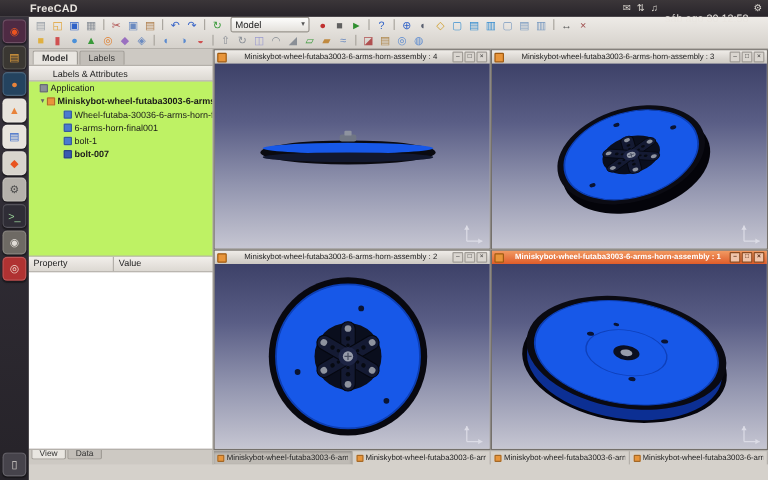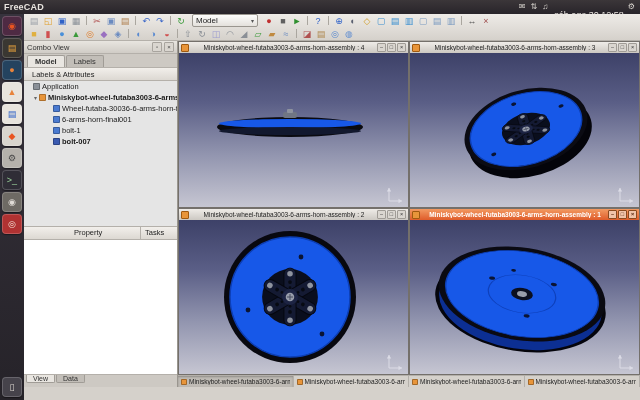--- a/index.html
+++ b/index.html
@@ -1,21 +1,21 @@
 <!DOCTYPE html>
 <html><head>
 <meta charset="utf-8">
 <style>
   html,body{margin:0;padding:0;}
   body{font-family:"Liberation Sans","DejaVu Sans",sans-serif;}
   .screen{position:relative;width:640px;height:400px;overflow:hidden;background:#d5d1cb;}
 
   
   .topbar{position:absolute;left:0;top:0;width:640px;height:14px;background:linear-gradient(#3b3639,#28242a);color:#e8e4df;display:flex;align-items:center;font-size:9px;z-index:30;}
-  .apptitle{margin-left:4px;font-weight:bold;letter-spacing:.2px;}
+  .apptitle{margin-left:25px;font-weight:bold;letter-spacing:.2px;}
   .tray{margin-left:auto;display:flex;align-items:center;gap:5px;}
   .trayicon{font-size:8px;color:#d8d4ce;line-height:14px;}
   .clock{margin:16px 4px 0 6px;font-size:9px;}
   .session{margin-right:5px;}
 
   
   .launcher{position:absolute;left:0;top:14px;width:24px;height:386px;background:linear-gradient(#37333d,#262329);z-index:20;}
   .licon{width:20px;height:20px;margin:2px auto 2px auto;border-radius:4px;display:flex;align-items:center;justify-content:center;box-shadow:inset 0 0 0 1px rgba(255,255,255,.18),0 1px 1px rgba(0,0,0,.4);}
   .lglyph{font-size:9px;line-height:20px;}
   .launcher > .licon:last-child{position:absolute;bottom:3px;left:2px;margin:0;}
@@ -33,29 +33,29 @@
   .wbcombo .caret{font-size:6px;color:#555;}
 
   
   .combo{position:absolute;left:0;top:27px;width:154px;height:346px;background:#d5d1cb;border-right:1px solid #9a968f;box-sizing:border-box;display:flex;flex-direction:column;}
   .dock-title{height:12px;display:flex;align-items:center;font-size:7.5px;color:#333;padding:0 3px;background:linear-gradient(#e8e5e0,#d0ccc6);border-bottom:1px solid #b4b0aa;}
   .dock-btns{margin-left:auto;display:flex;gap:2px;}
   .dock-btn{width:8px;height:8px;font-size:6px;line-height:8px;text-align:center;color:#444;background:#dad6d0;border:1px solid #a8a49e;border-radius:1px;}
   .ctabs{height:13px;display:flex;align-items:flex-end;padding-left:3px;gap:1px;background:#cdc9c3;}
   .ctab{padding:1px 7px 1px 7px;font-size:7.5px;color:#333;background:#c2beb8;border:1px solid #a09c96;border-bottom:none;border-radius:2px 2px 0 0;}
   .ctab.active{background:#e9e6e1;font-weight:bold;}
-  .tree-hdr{height:12px;display:flex;align-items:center;font-size:7.5px;color:#222;background:linear-gradient(#f2efeb,#dcd8d2);border:1px solid #b4b0aa;border-left:none;border-right:none;padding-left:8px;}
-  .tree{flex:0 0 145px;background:#e5e5e5;overflow:hidden;border-bottom:1px solid #b4b0aa;}
+  .tree-hdr{height:12px;display:flex;align-items:center;font-size:7.5px;color:#222;background:linear-gradient(#f2efeb,#dcd8d2);border:1px solid #b4b0aa;border-left:none;border-right:none;padding-left:20px;}
+  .tree{flex:0 0 145px;background:#bef264;overflow:hidden;border-bottom:1px solid #b4b0aa;}
   .titem{height:11px;display:flex;align-items:center;font-size:7.5px;color:#1a1a1a;white-space:nowrap;}
   .texp{width:7px;font-size:6px;color:#666;text-align:center;flex:0 0 auto;}
   .tico{width:7px;height:7px;border-radius:1px;margin-right:2px;flex:0 0 auto;box-shadow:inset 0 0 0 1px rgba(0,0,0,.25);}
   .tlabel{overflow:hidden;text-overflow:clip;}
   .prop-hdr{height:12px;display:flex;font-size:7.5px;color:#222;background:linear-gradient(#f2efeb,#dcd8d2);border-bottom:1px solid #b4b0aa;}
   .prop-hdr .ph{padding:1px 4px;}
-  .prop-hdr .ph:first-child{width:62px;border-right:1px solid #b4b0aa;margin-left:46px;}
+  .prop-hdr .ph:first-child{width:62px;border-right:1px solid #b4b0aa;}
   .prop-body{flex:1;background:#ffffff;}
   .btabs{height:12px;display:flex;align-items:flex-start;background:#cdc9c3;padding-left:2px;gap:1px;border-top:1px solid #b4b0aa;}
   .btab{padding:0 6px;font-size:7px;color:#333;background:#c2beb8;border:1px solid #a09c96;border-top:none;border-radius:0 0 2px 2px;}
   .btab.active{background:#e9e6e1;}
 
   
   .mdi{position:absolute;left:154px;top:27px;width:462px;height:334px;background:#8e8a85;}
   .vp{position:absolute;width:231px;height:167px;border:1px solid #74706b;box-sizing:border-box;background:#cfccc6;}
   .vp1{left:0;top:0;} .vp2{left:231px;top:0;} .vp3{left:0;top:167px;} .vp4{left:231px;top:167px;}
   .vtitle{height:11px;display:flex;align-items:center;padding:0 2px;background:linear-gradient(#efece8,#ccc8c2);font-size:6.5px;color:#222;}
@@ -245,28 +245,20 @@
             <span class="ticon sep"></span>
             <span class="ticon" style="color: rgb(176, 80, 80);">◪</span>
             <span class="ticon" style="color: rgb(176, 138, 80);">▤</span>
             <span class="ticon" style="color: rgb(90, 138, 208);">◎</span>
             <span class="ticon" style="color: rgb(90, 138, 208);">◍</span>
           </span>
       </div>
     </div>
 
     <div class="combo">
-      <div class="dock-title">
-        <span>Combo View</span>
-        <span class="dock-btns">
-
-        <span class="dock-btn">▫</span>
-            <span class="dock-btn">×</span>
-          </span>
-      </div>
       <div class="ctabs">
 
       <span class="ctab active">Model</span>
           <span class="ctab">Labels</span>
         </div>
       <div class="tree-hdr">Labels &amp; Attributes</div>
       <div class="tree">
 
           <div class="titem" style="padding-left: 2px;">
             <span class="texp"></span>
@@ -300,21 +292,21 @@
           </div>
 
           <div class="titem" style="padding-left: 22px;">
             <span class="texp"></span>
             <span class="tico" style="background: rgb(58, 90, 176);"></span>
             <span class="tlabel" style="font-weight: bold;">bolt-007</span>
           </div>
         </div>
       <div class="prop-hdr">
         <span class="ph">Property</span>
-        <span class="ph">Tasks</span>
+        <span class="ph">Value</span>
       </div>
       <div class="prop-body"></div>
       <div class="btabs">
 
       <span class="btab active">View</span>
           <span class="btab">Data</span>
         </div>
     </div>
 
     <div class="mdi">

